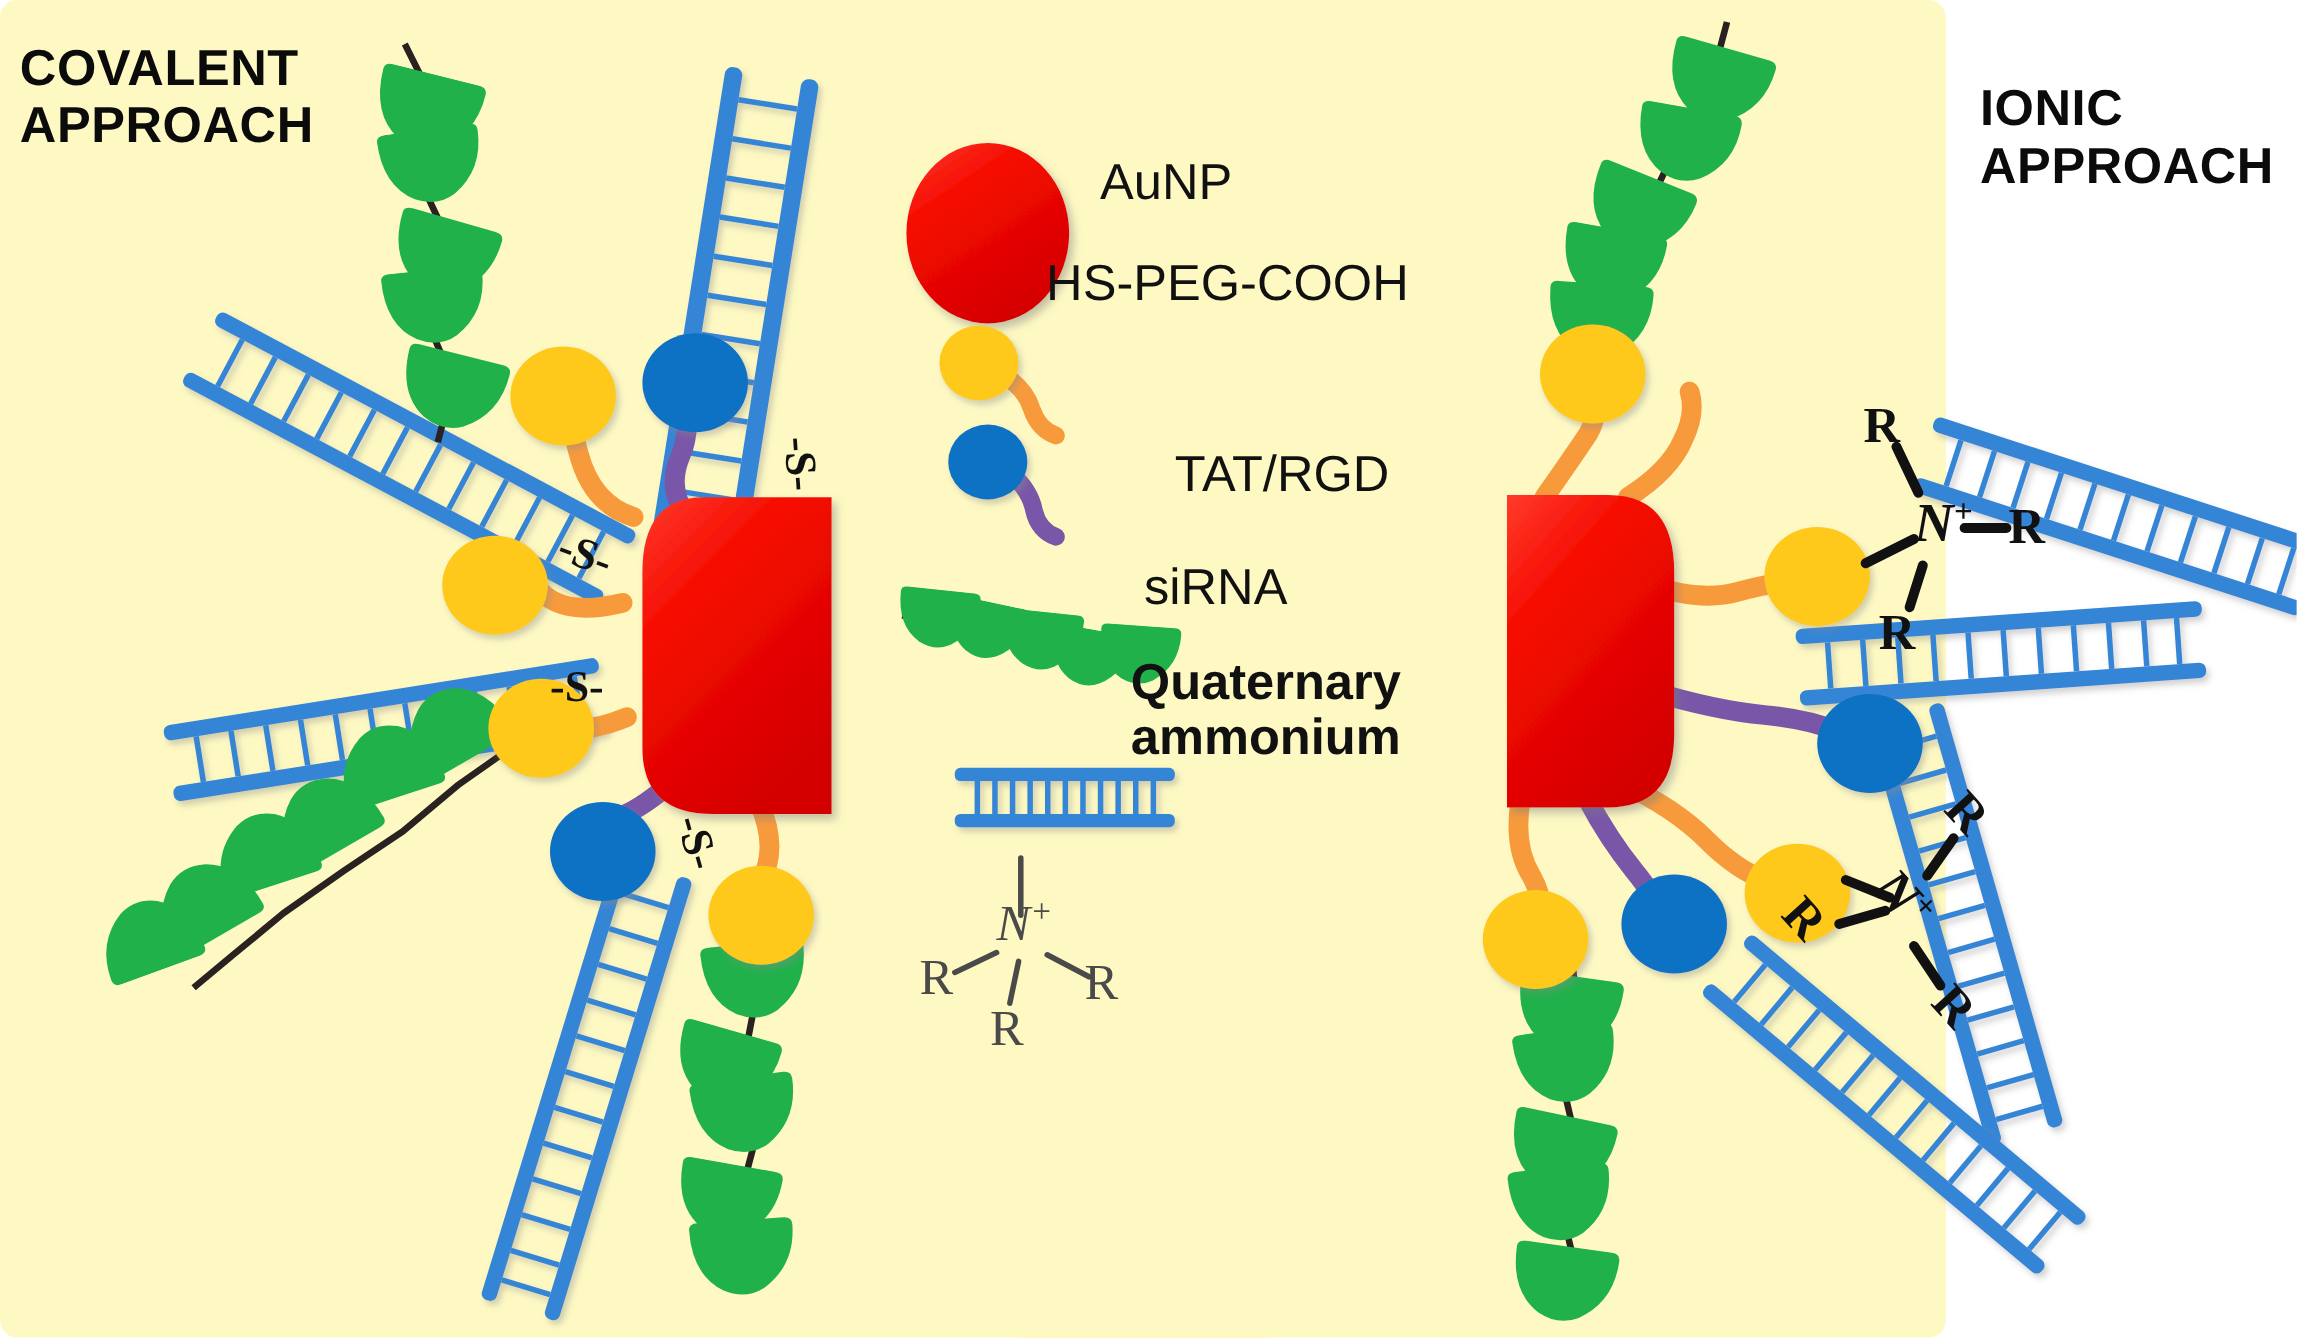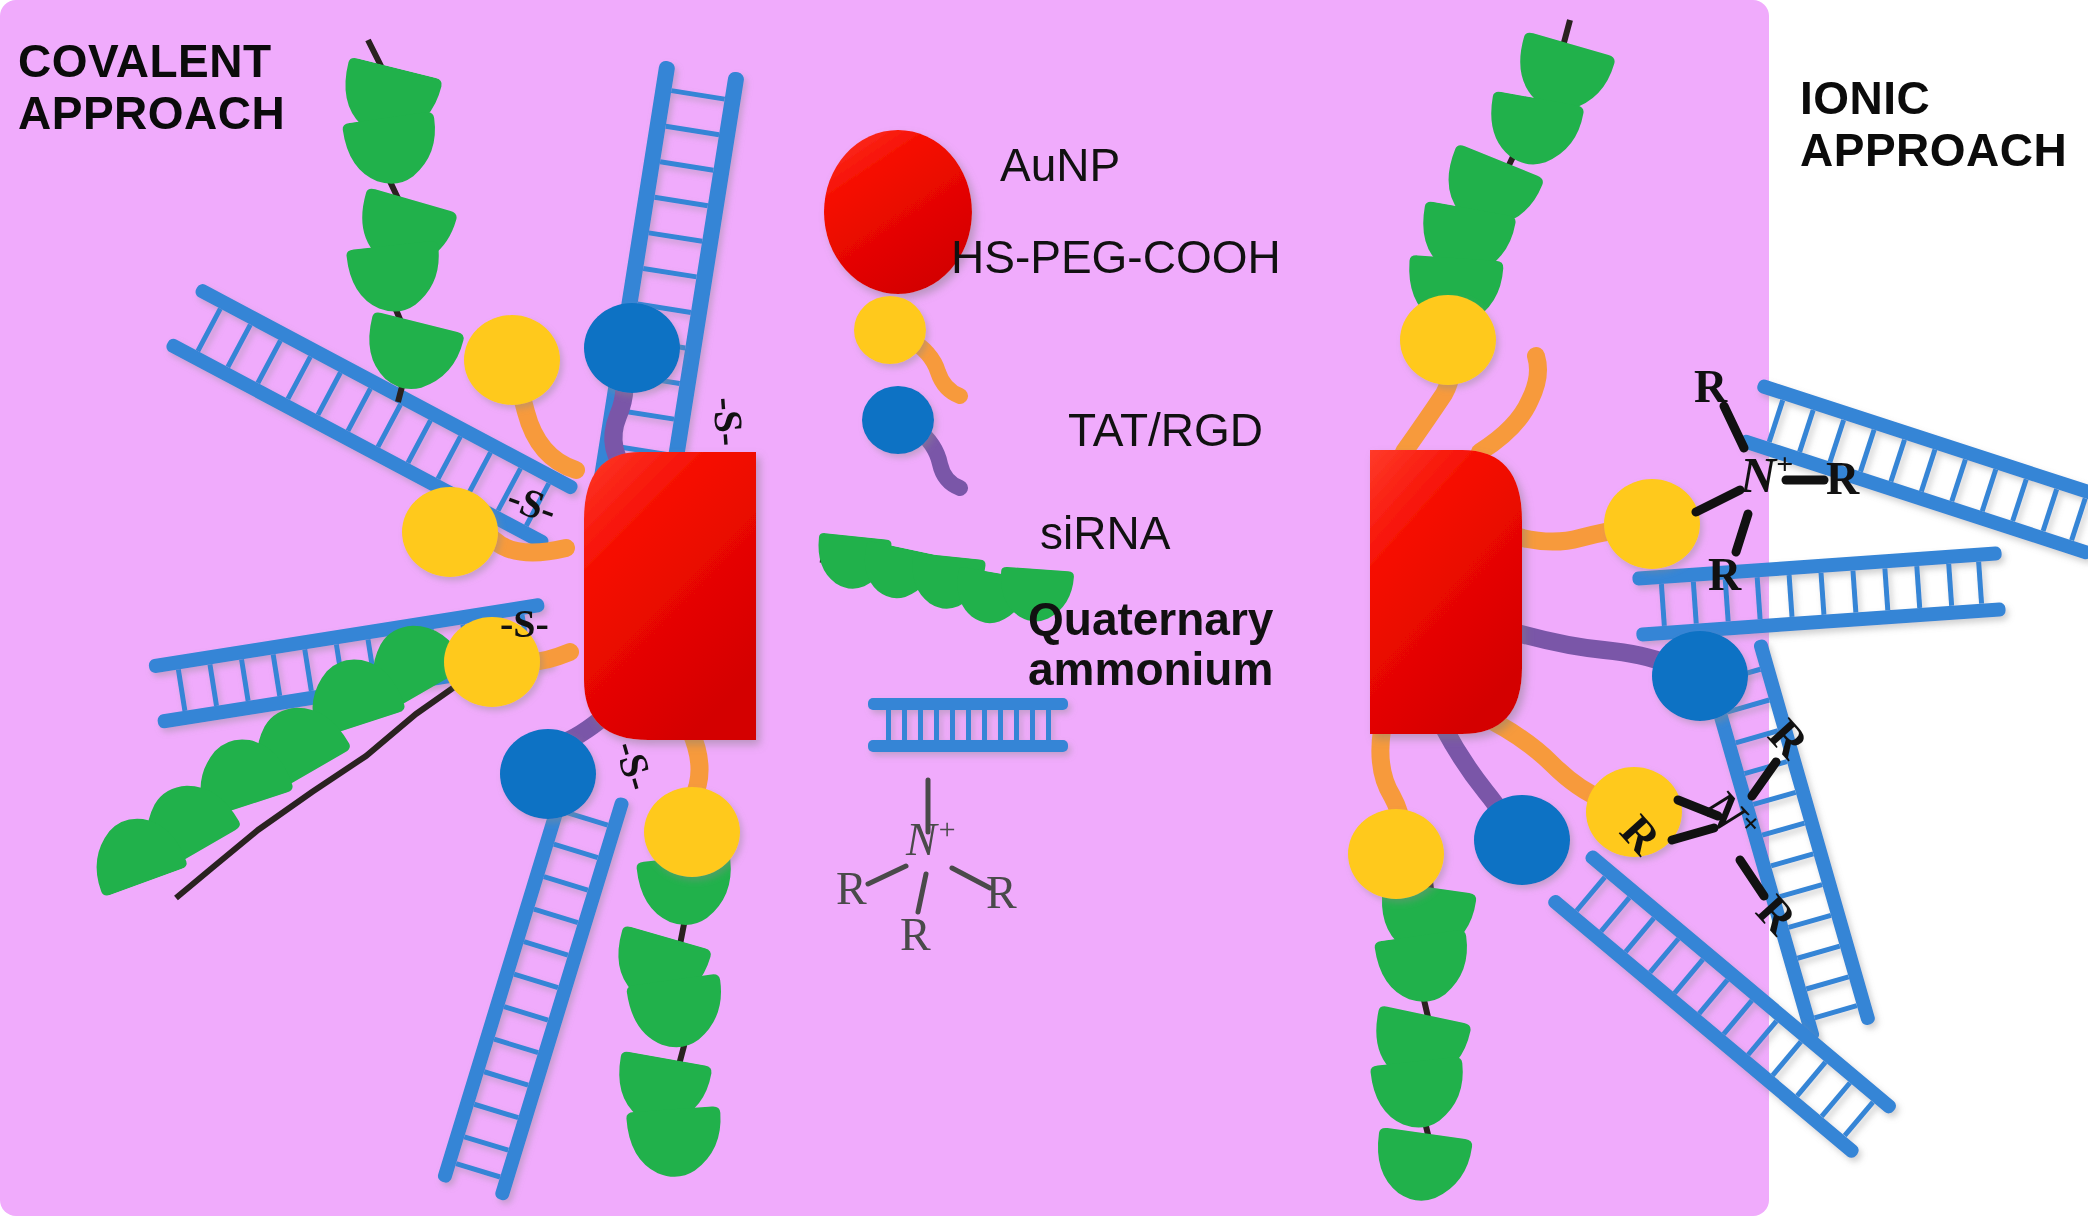--- a/index.html
+++ b/index.html
@@ -1,17 +1,17 @@
 <!DOCTYPE html>
 <html><head>
 <meta charset="utf-8">
 <style>
   html,body{margin:0;padding:0;background:#ffffff;}
   body{width:2088px;height:1216px;font-family:"Liberation Sans",sans-serif;overflow:hidden;}
-  #stage{position:relative;width:1769px;height:1216px;background:#f0abfc;border-radius:16px;}
+  #stage{position:relative;width:1769px;height:1216px;background:#fef9c3;border-radius:16px;}
   #stage svg{position:absolute;left:0;top:0;}
   .ttl{position:absolute;font-weight:bold;font-size:46px;line-height:1.12;color:#0b0b0b;letter-spacing:.5px;white-space:pre;}
   #title-left{left:18px;top:36px;}
   #title-right{left:1800px;top:36px;margin-top:37px;}
   .lgtext{position:absolute;font-size:46px;color:#111;white-space:nowrap;}
   .lgtext.bold{font-weight:bold;}
   .sub{font-size:30px;vertical-align:sub;}
   #lg-aunp{left:1000px;top:138px;text-align:center;}
   #lg-cooh{left:951px;top:230px;}
   #lg-n3{left:940px;top:315px;}

